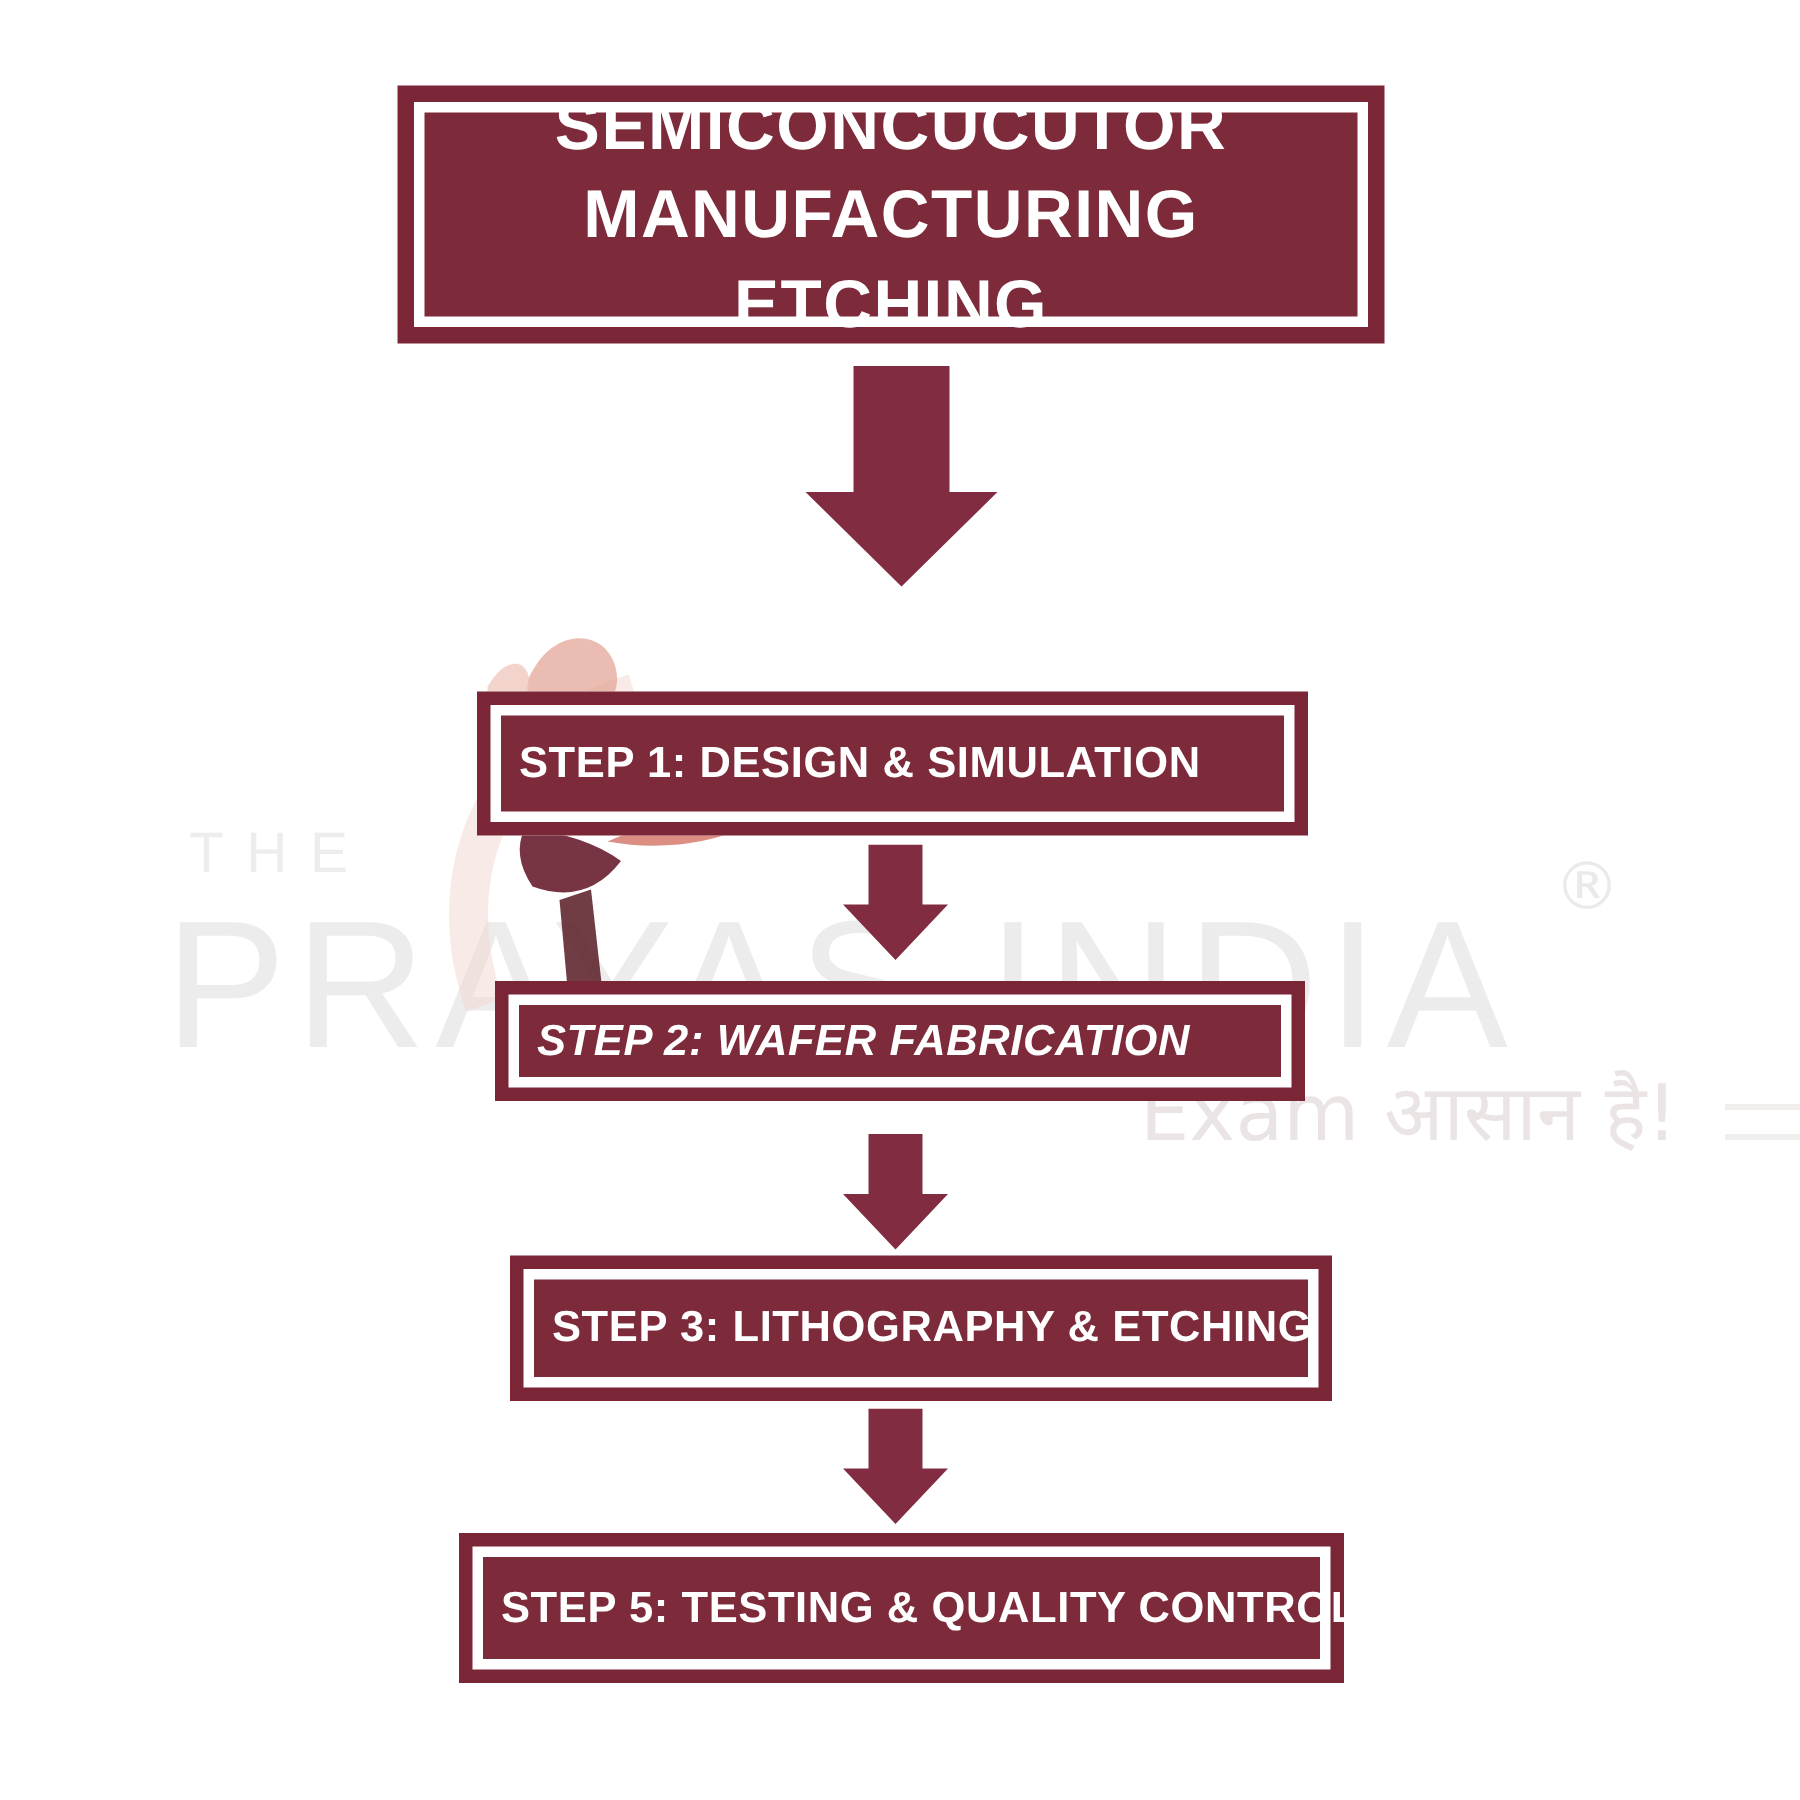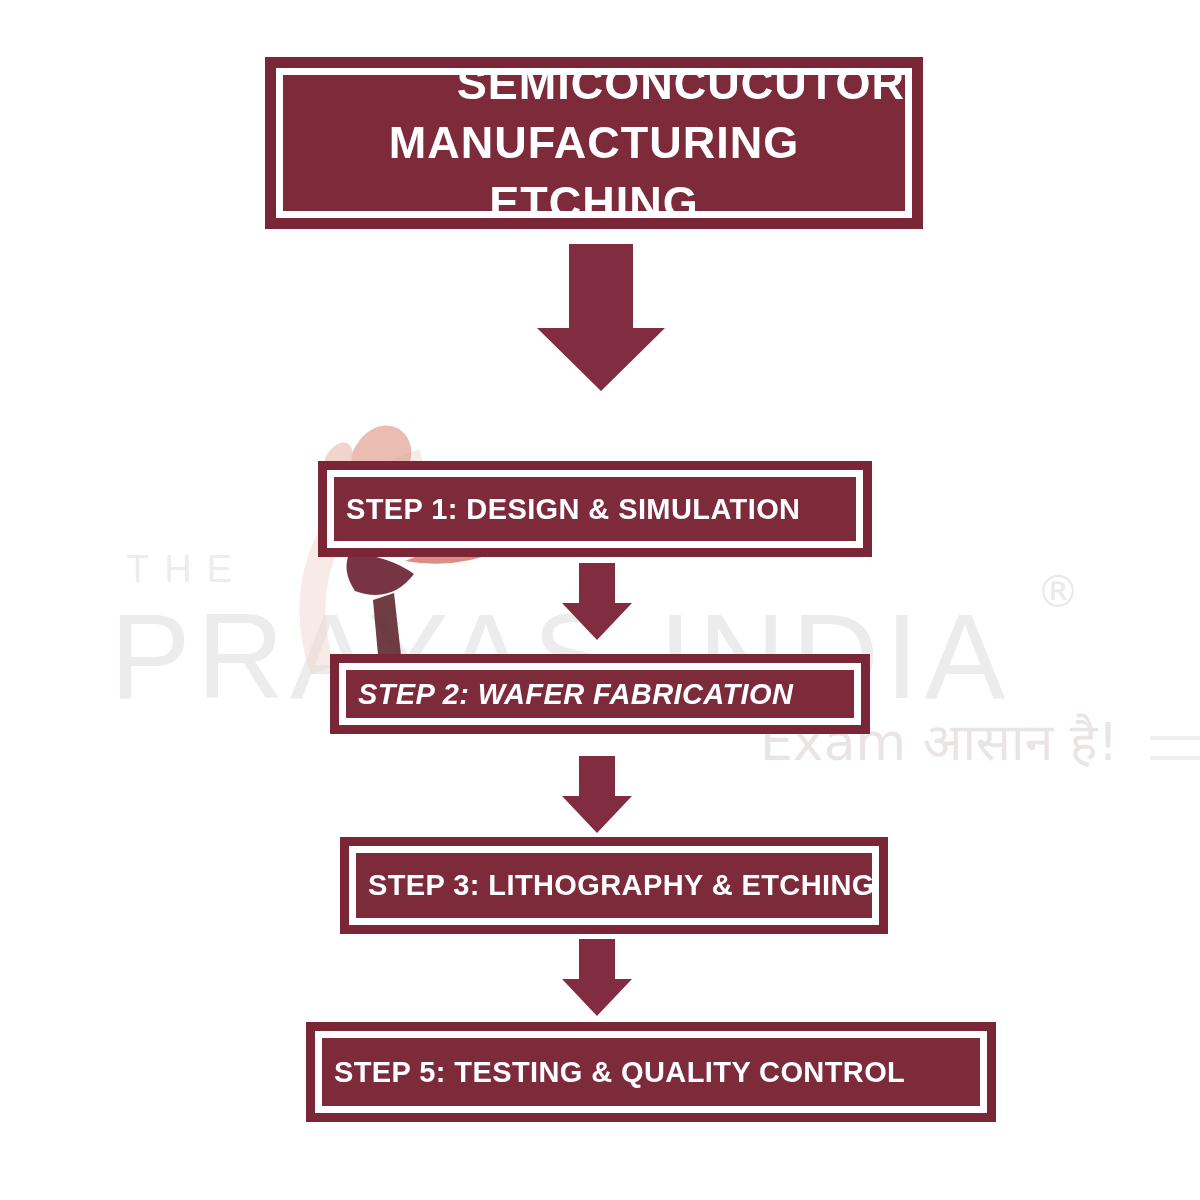--- a/index.html
+++ b/index.html
@@ -38,40 +38,40 @@
   
   .flow{position:absolute;z-index:2;}
 
   .title-box{
     left:265px;top:57px;width:658px;height:172px;
     background:#ffffff;border:11px solid #7a2637;box-sizing:border-box;
   }
   .title-inner{
     width:100%;height:100%;box-sizing:border-box;
     background:#7d2a3b;border:7px solid #ffffff;
-    display:flex;flex-direction:column;align-items:flex-end;justify-content:center;
+    display:flex;flex-direction:column;align-items:center;justify-content:center;
     color:#ffffff;font-weight:bold;font-size:45px;letter-spacing:1px;
     line-height:1.32;text-align:center;
   }
 
   .step-box{
     background:#ffffff;border:9px solid #7a2637;box-sizing:border-box;padding:7px;
   }
   .step-inner{
     width:100%;height:100%;box-sizing:border-box;
     background:#7d2a3b;
     display:flex;align-items:center;
     padding-left:12px;
     color:#ffffff;font-weight:bold;font-size:29px;letter-spacing:0.4px;
     white-space:nowrap;
   }
   .step1{left:318px;top:461px;width:554px;height:96px;}
   .step2{left:330px;top:654px;width:540px;height:80px;font-style:italic;}
   .step3{left:328px;top:837px;width:548px;height:97px;margin-left:12px;}
-  .step4{left:306px;top:1022px;width:690px;height:100px;}
+  .step4{left:306px;top:1022px;width:590px;height:100px;}
 
   .arrow{position:absolute;z-index:2;line-height:0;}
   .arrow-big{left:536px;top:244px;}
   .arrow-s1{left:561px;top:563px;}
   .arrow-s2{left:561px;top:756px;}
   .arrow-s3{left:561px;top:939px;}
 </style>
 </head>
 <body>
 

